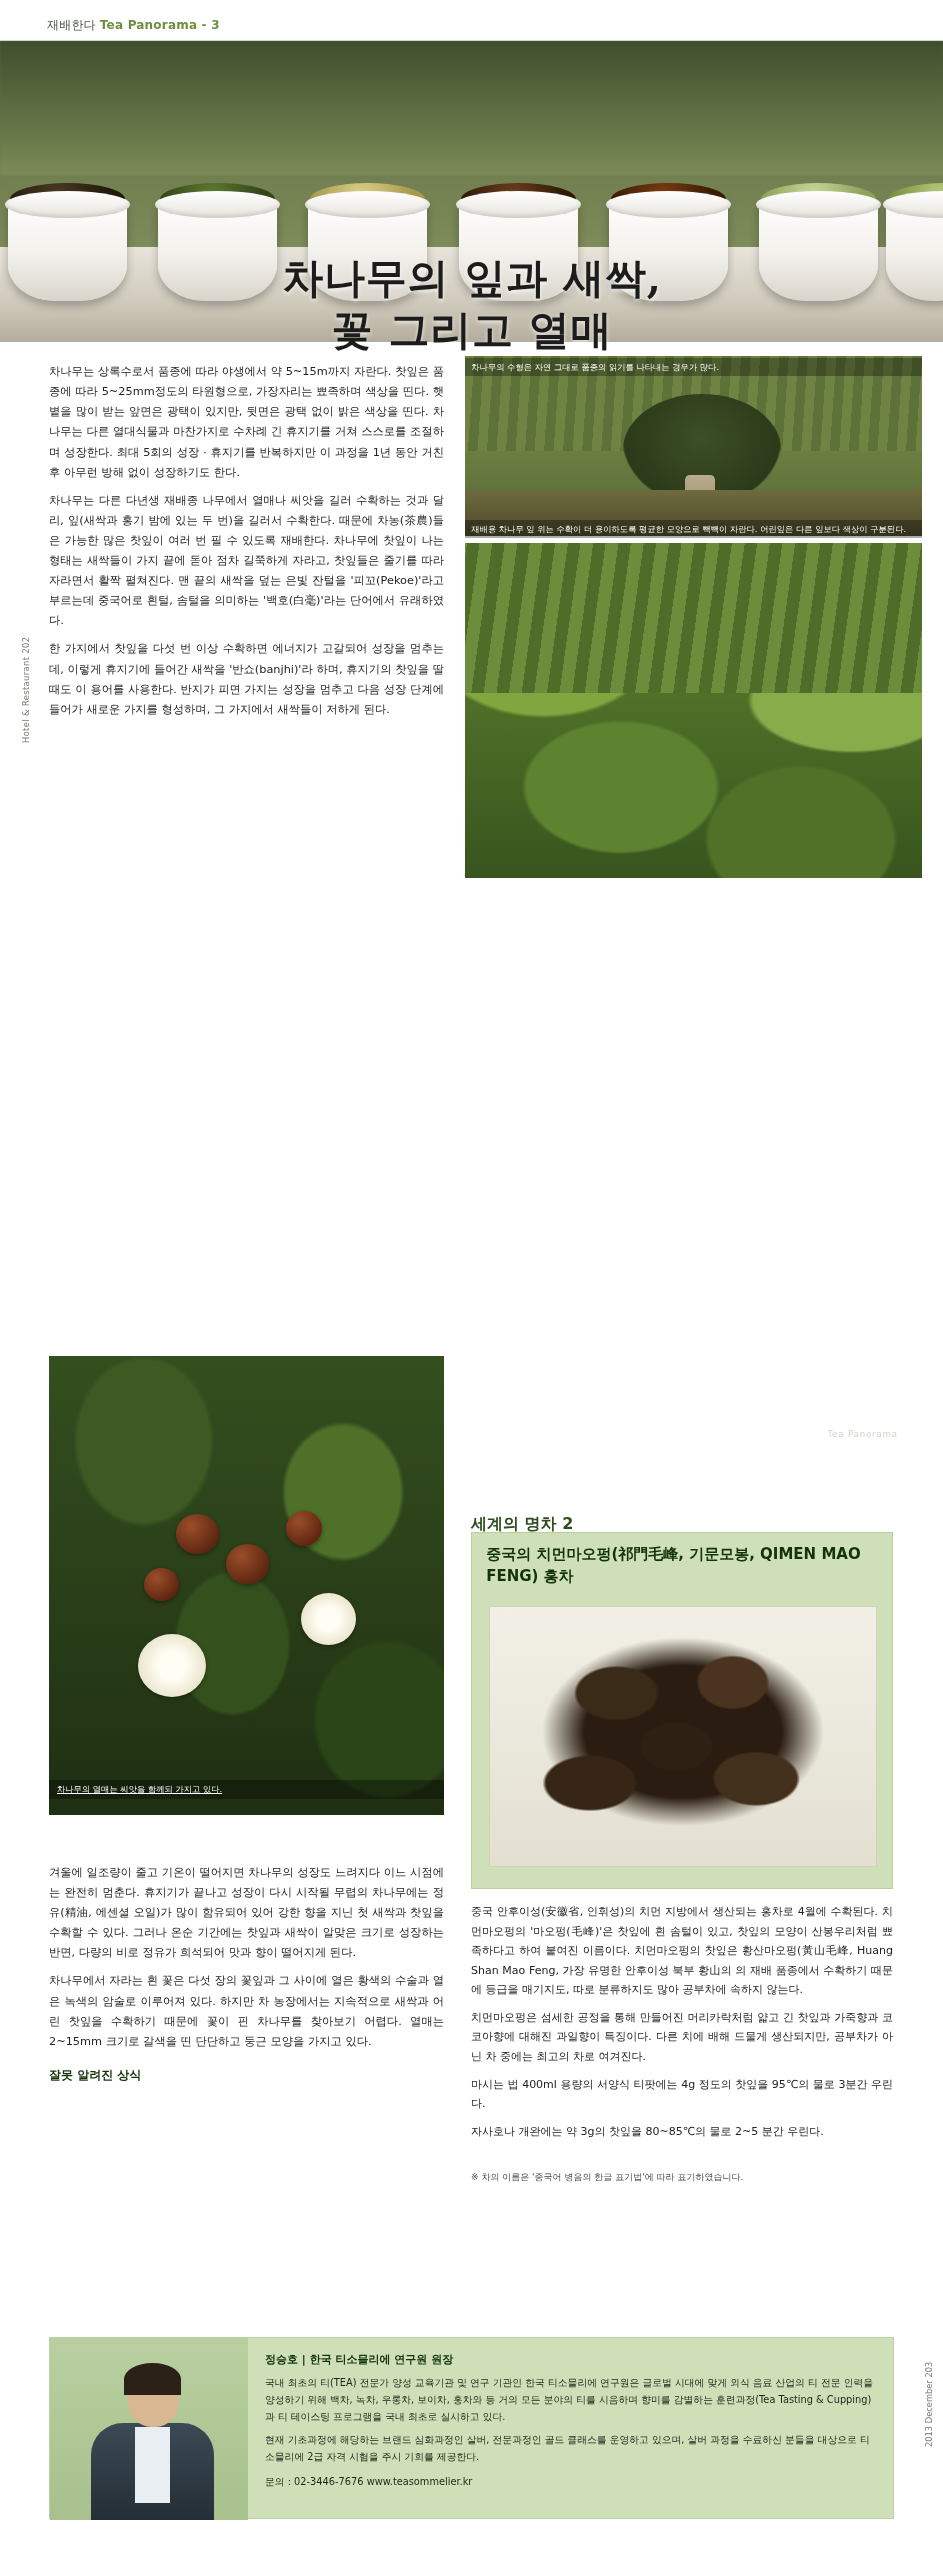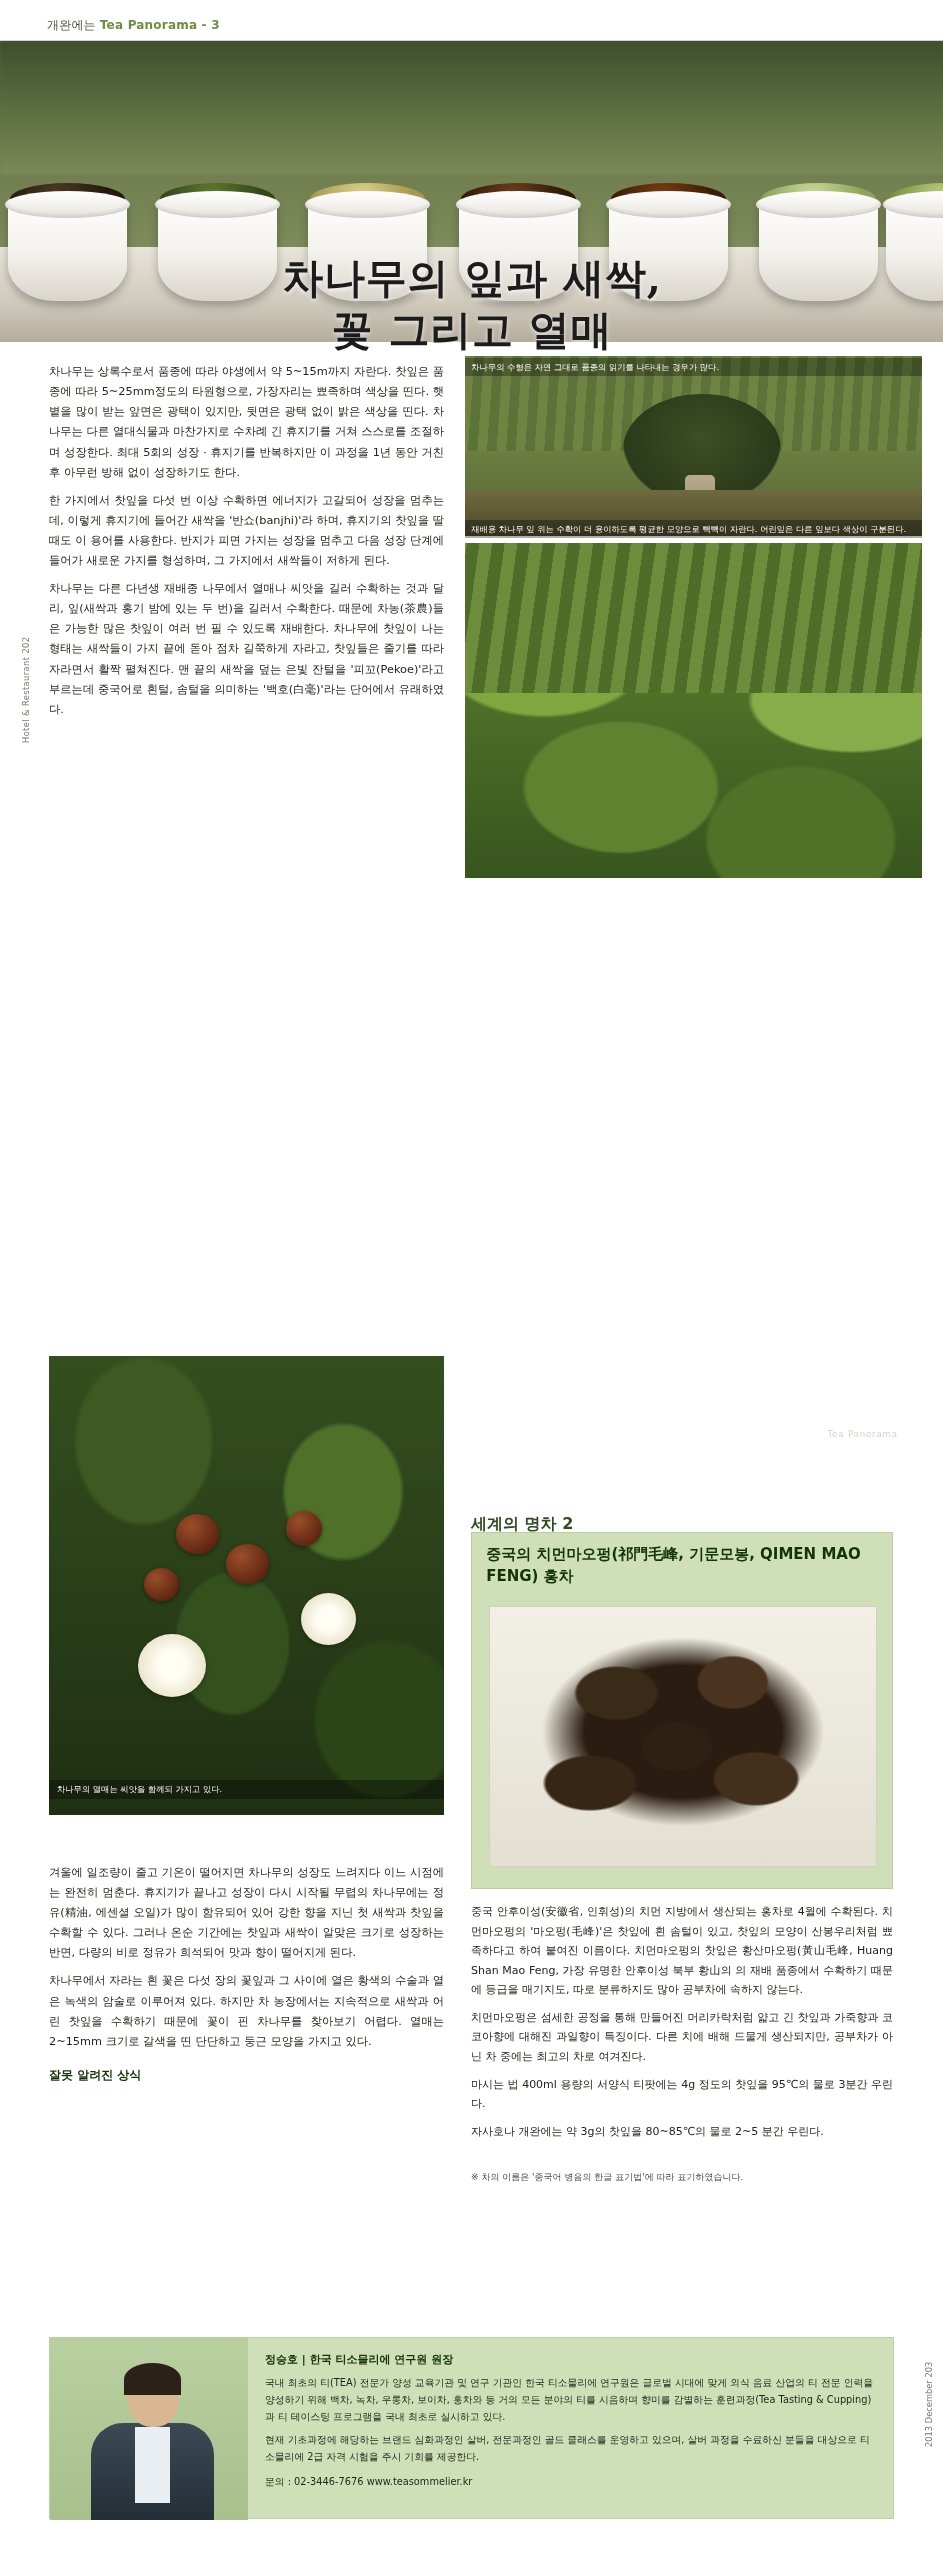--- a/index.html
+++ b/index.html
@@ -260,20 +260,21 @@
   .flower.f1 { left:89px; top:278px; }
   .flower.f2 { left:252px; top:237px; width:55px;height:52px;}
   .cap-p2 {
     position: absolute;
     left: 49px; top: 424px;
     width: 395px;
     padding: 4px 8px;
     font-size: 8.3px;
     color: #ffffff;
     background: rgba(0,0,0,0.34);
+    text-decoration: underline;
   }
 
   
   .world-label {
     position: absolute;
     left: 471px; top: 158px;
     font-size: 16px;
     font-weight: bold;
     color: #2e4d1f;
   }
@@ -406,21 +407,21 @@
     color: #cfd6c4;
     letter-spacing: 0.8px;
   }
 </style>
 </head>
 <body>
 
 <div class="page1">
 
   <div class="runhead">
-    <span class="rh-dark">개완에는</span>
+    <span class="rh-dark">재배한다</span>
     <span class="rh-green">Tea Panorama - 3</span>
   </div>
   <div class="rule-top"></div>
 
   <div class="hero">
     <div class="hero-blur"></div>
     <div class="hero-table"></div>
 
     <div class="cup cup1">
       <div class="leaves lv-dark"></div>
@@ -456,22 +457,22 @@
     <div>차나무의 잎과 새싹,</div>
     <div>꽃 그리고 열매</div>
   </div>
 
   <div class="p1-body">
 
     <div class="sidenote">Hotel &amp; Restaurant  202</div>
 
     <div class="p1-textcol">
       <p>차나무는 상록수로서 품종에 따라 야생에서 약 5~15m까지 자란다. 찻잎은 품종에 따라 5~25mm정도의 타원형으로, 가장자리는 뾰족하며 색상을 띤다. 햇볕을 많이 받는 앞면은 광택이 있지만, 뒷면은 광택 없이 밝은 색상을 띤다. 차나무는 다른 열대식물과 마찬가지로 수차례 긴 휴지기를 거쳐 스스로를 조절하며 성장한다. 최대 5회의 성장 · 휴지기를 반복하지만 이 과정을 1년 동안 거친 후 아무런 방해 없이 성장하기도 한다.</p>
+      <p>차나무는 다른 다년생 재배종 나무에서 열매나 씨앗을 길러 수확하는 것과 달리, 잎(새싹과 홍기 밤에 있는 두 번)을 길러서 수확한다. 때문에 차농(茶農)들은 가능한 많은 찻잎이 여러 번 필 수 있도록 재배한다. 차나무에 찻잎이 나는 형태는 새싹들이 가지 끝에 돋아 점차 길쭉하게 자라고, 찻잎들은 줄기를 따라 자라면서 활짝 펼쳐진다. 맨 끝의 새싹을 덮는 은빛 잔털을 '피꼬(Pekoe)'라고 부르는데 중국어로 흰털, 솜털을 의미하는 '백호(白毫)'라는 단어에서 유래하였다.</p>
       <p>한 가지에서 찻잎을 다섯 번 이상 수확하면 에너지가 고갈되어 성장을 멈추는데, 이렇게 휴지기에 들어간 새싹을 '반쇼(banjhi)'라 하며, 휴지기의 찻잎을 딸 때도 이 용어를 사용한다. 반지가 피면 가지는 성장을 멈추고 다음 성장 단계에 들어가 새로운 가지를 형성하며, 그 가지에서 새싹들이 저하게 된다.</p>
-      <p>차나무는 다른 다년생 재배종 나무에서 열매나 씨앗을 길러 수확하는 것과 달리, 잎(새싹과 홍기 밤에 있는 두 번)을 길러서 수확한다. 때문에 차농(茶農)들은 가능한 많은 찻잎이 여러 번 필 수 있도록 재배한다. 차나무에 찻잎이 나는 형태는 새싹들이 가지 끝에 돋아 점차 길쭉하게 자라고, 찻잎들은 줄기를 따라 자라면서 활짝 펼쳐진다. 맨 끝의 새싹을 덮는 은빛 잔털을 '피꼬(Pekoe)'라고 부르는데 중국어로 흰털, 솜털을 의미하는 '백호(白毫)'라는 단어에서 유래하였다.</p>
     </div>
 
     <div class="p1-photo-a">
       <div class="field"></div>
       <div class="tree"></div>
       <div class="trunk"></div>
       <div class="soil"></div>
     </div>
     <div class="cap-a">차나무의 수형은 자연 그대로 품종의 읽기를 나타내는 경우가 많다.</div>
 

